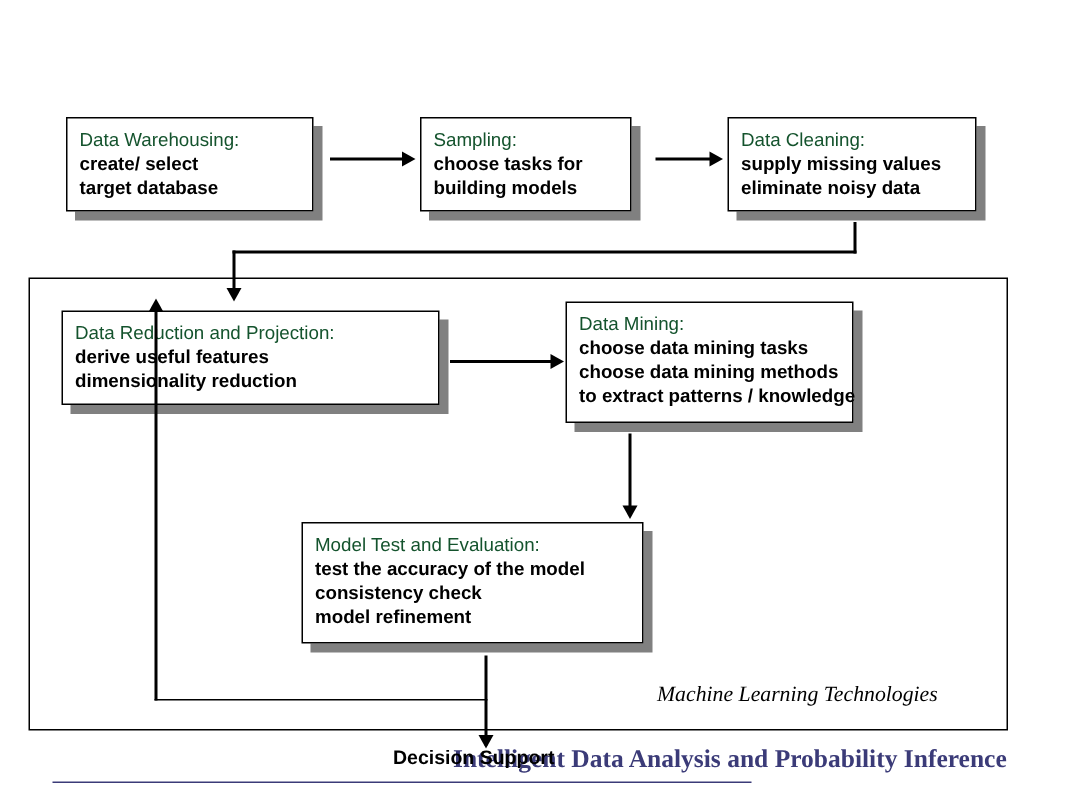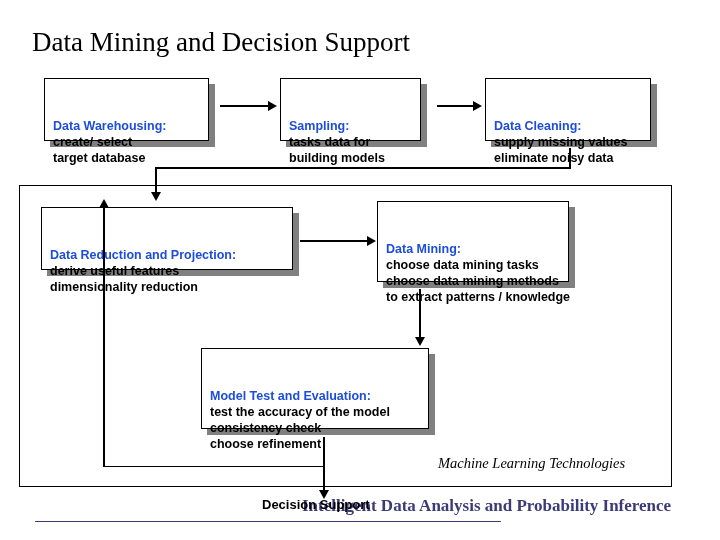--- a/index.html
+++ b/index.html
@@ -23,21 +23,21 @@
     border:1px solid #000;background:transparent;box-sizing:border-box;
   }
 
   
   .box{
     position:absolute;background:#ffffff;border:1px solid #000;
     box-sizing:border-box;box-shadow:6px 6px 0 0 #808080;
     padding:6px 8px 4px 8px;
   }
   .box .hdr{
-    font-size:12.5px;font-weight:bold;color:#1d4ed8;line-height:16px;white-space:nowrap;margin-top:33px;
+    font-size:12.5px;font-weight:normal;color:#14532d;line-height:16px;white-space:nowrap;
   }
   .box .ln{
     font-size:12.5px;font-weight:700;color:#000;line-height:16px;white-space:nowrap;
   }
 
   
   .hline{position:absolute;height:0;border-top:2px solid #000;}
   .vline{position:absolute;width:0;border-left:2px solid #000;}
   .hline-thin{position:absolute;height:0;border-top:1px solid #000;}
   .arrow-r{
@@ -74,33 +74,32 @@
   #subtitle-rule{
     position:absolute;left:35px;top:521px;width:466px;height:0;
     border-top:1.5px solid #3b3b78;
   }
 </style>
 </head>
 <body>
 
 <div class="stage">
 
-  <div id="slide-title">Data Mining and Decision Support</div>
 
   <div id="outer-frame"></div>
 
   <div class="box" style="left:44px;top:78px;width:165px;height:63px;">
     <div class="hdr">Data Warehousing:</div>
     <div class="ln">create/ select</div>
     <div class="ln">target database</div>
   </div>
 
   <div class="box" style="left:280px;top:78px;width:141px;height:63px;">
     <div class="hdr">Sampling:</div>
-    <div class="ln">tasks data for</div>
+    <div class="ln">choose tasks for</div>
     <div class="ln">building models</div>
   </div>
 
   <div class="box" style="left:485px;top:78px;width:166px;height:63px;">
     <div class="hdr">Data Cleaning:</div>
     <div class="ln">supply missing values</div>
     <div class="ln">eliminate noisy data</div>
   </div>
 
   <div class="hline" style="left:220px;top:105px;width:50px;"></div>
@@ -130,21 +129,21 @@
   <div class="hline" style="left:300px;top:240px;width:70px;"></div>
   <div class="arrow-r" style="left:367px;top:236px;"></div>
 
   <div class="vline" style="left:419px;top:289px;height:50px;"></div>
   <div class="arrow-d" style="left:415px;top:337px;"></div>
 
   <div class="box" style="left:201px;top:348px;width:228px;height:81px;">
     <div class="hdr">Model Test and Evaluation:</div>
     <div class="ln">test the accuracy of the model</div>
     <div class="ln">consistency check</div>
-    <div class="ln">choose refinement</div>
+    <div class="ln">model refinement</div>
   </div>
 
   <div class="hline-thin" style="left:103px;top:466px;width:222px;"></div>
   <div class="vline" style="left:103px;top:206px;height:261px;"></div>
   <div class="arrow-u" style="left:99px;top:199px;"></div>
 
   <div class="vline" style="left:323px;top:437px;height:60px;"></div>
   <div class="arrow-d" style="left:319px;top:490px;"></div>
 
   <div id="mlt-label">Machine Learning Technologies</div>

